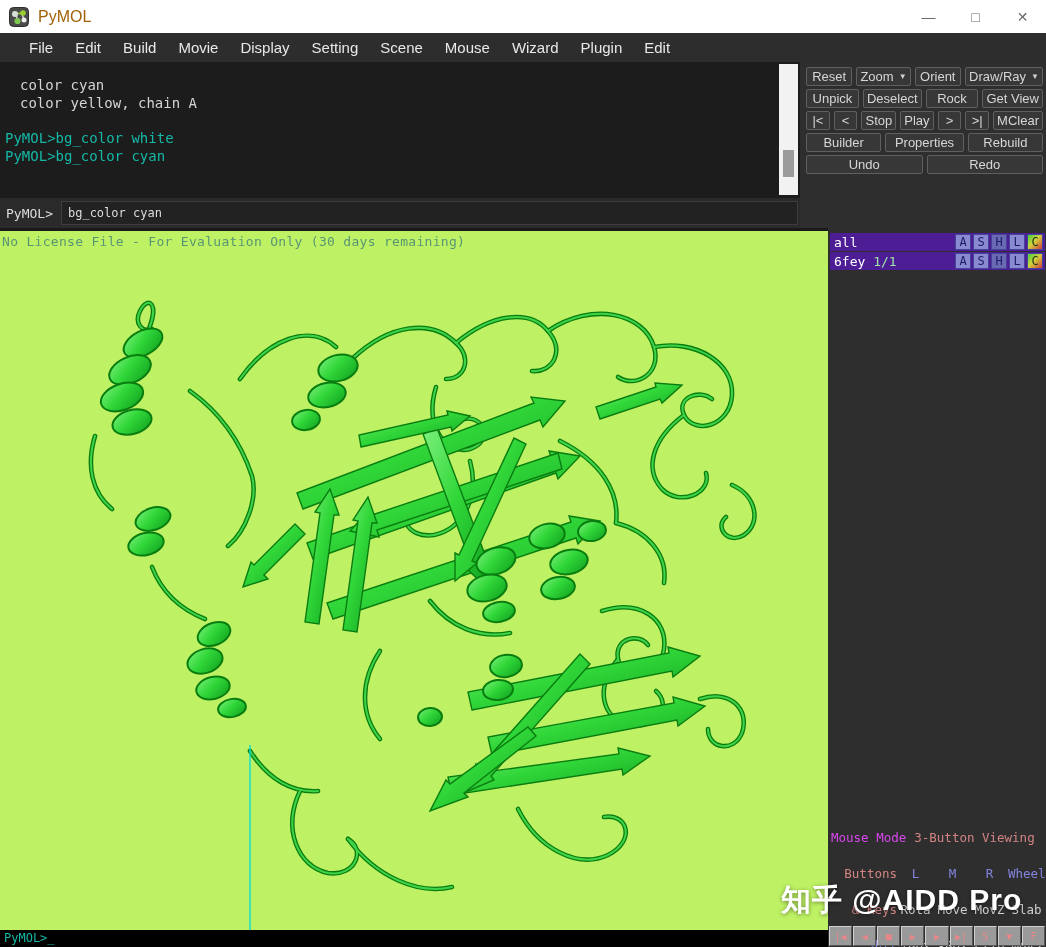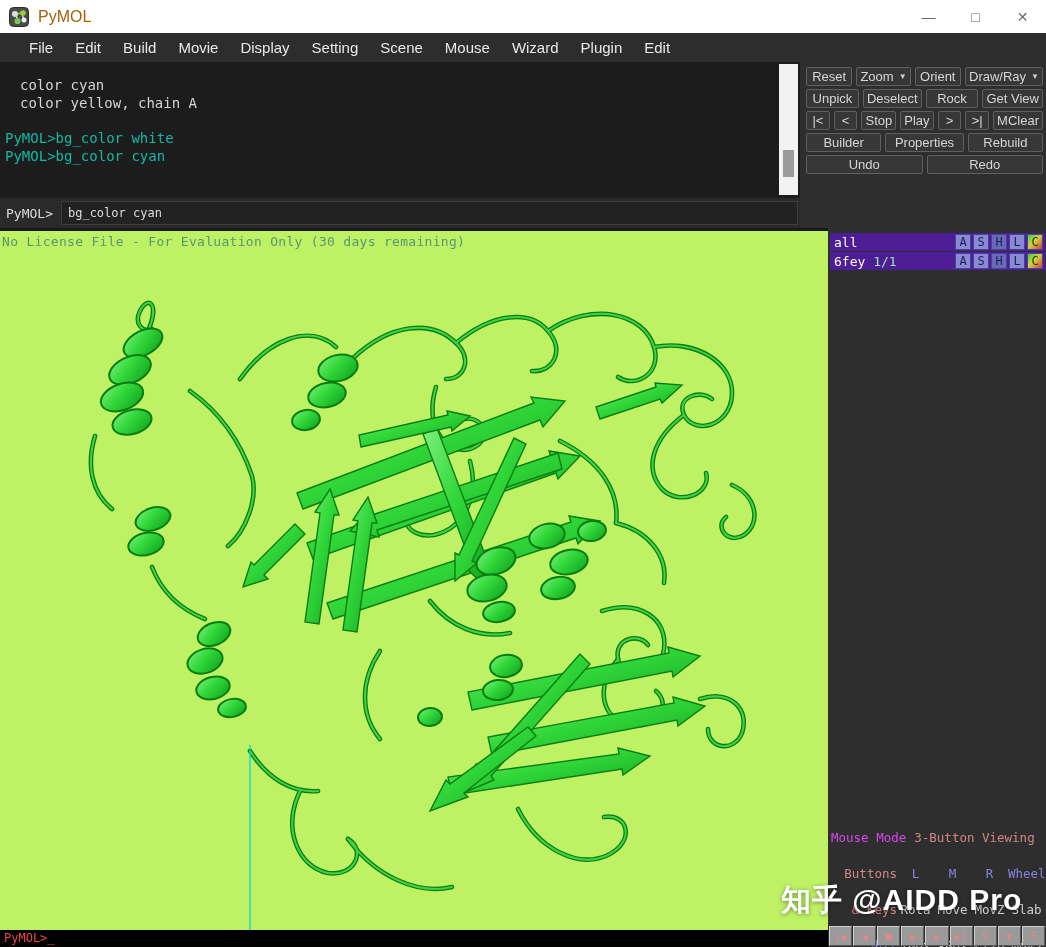--- a/index.html
+++ b/index.html
@@ -79,21 +79,21 @@
   .mp-key{display:inline-block;width:66px;text-align:right;}
   .mp-val{display:inline-block;width:37px;text-align:center;}
   .mp-gap{display:inline-block;width:8px;}
   
   .playbar{position:absolute;left:1px;right:1px;bottom:1px;height:20px;display:flex;gap:1px;}
   .vcr{flex:1;background:#9a9a9a;border:1px solid;border-color:#d0d0d0 #585858 #585858 #d0d0d0;
     color:#e8878a;font-size:10px;display:flex;align-items:center;justify-content:center;
     font-family:"DejaVu Sans Mono",monospace;box-sizing:border-box;cursor:default;}
   
   .bottombar{position:absolute;left:0;top:930px;width:828px;height:17px;background:#000000;
-    color:#ef4444;font-family:"DejaVu Sans Mono",monospace;font-size:12px;line-height:16px;
+    color:#14b8a6;font-family:"DejaVu Sans Mono",monospace;font-size:12px;line-height:16px;
     padding-left:4px;box-sizing:border-box;white-space:pre;}
   
   .watermark{position:absolute;left:781px;top:880px;z-index:20;color:#ffffff;font-weight:bold;
     font-size:30px;letter-spacing:1px;white-space:nowrap;text-shadow:0 1px 4px rgba(0,0,0,0.45);
     font-family:"Liberation Sans",sans-serif;}
 </style>
 </head>
 <body>
 
 <div class="titlebar">

